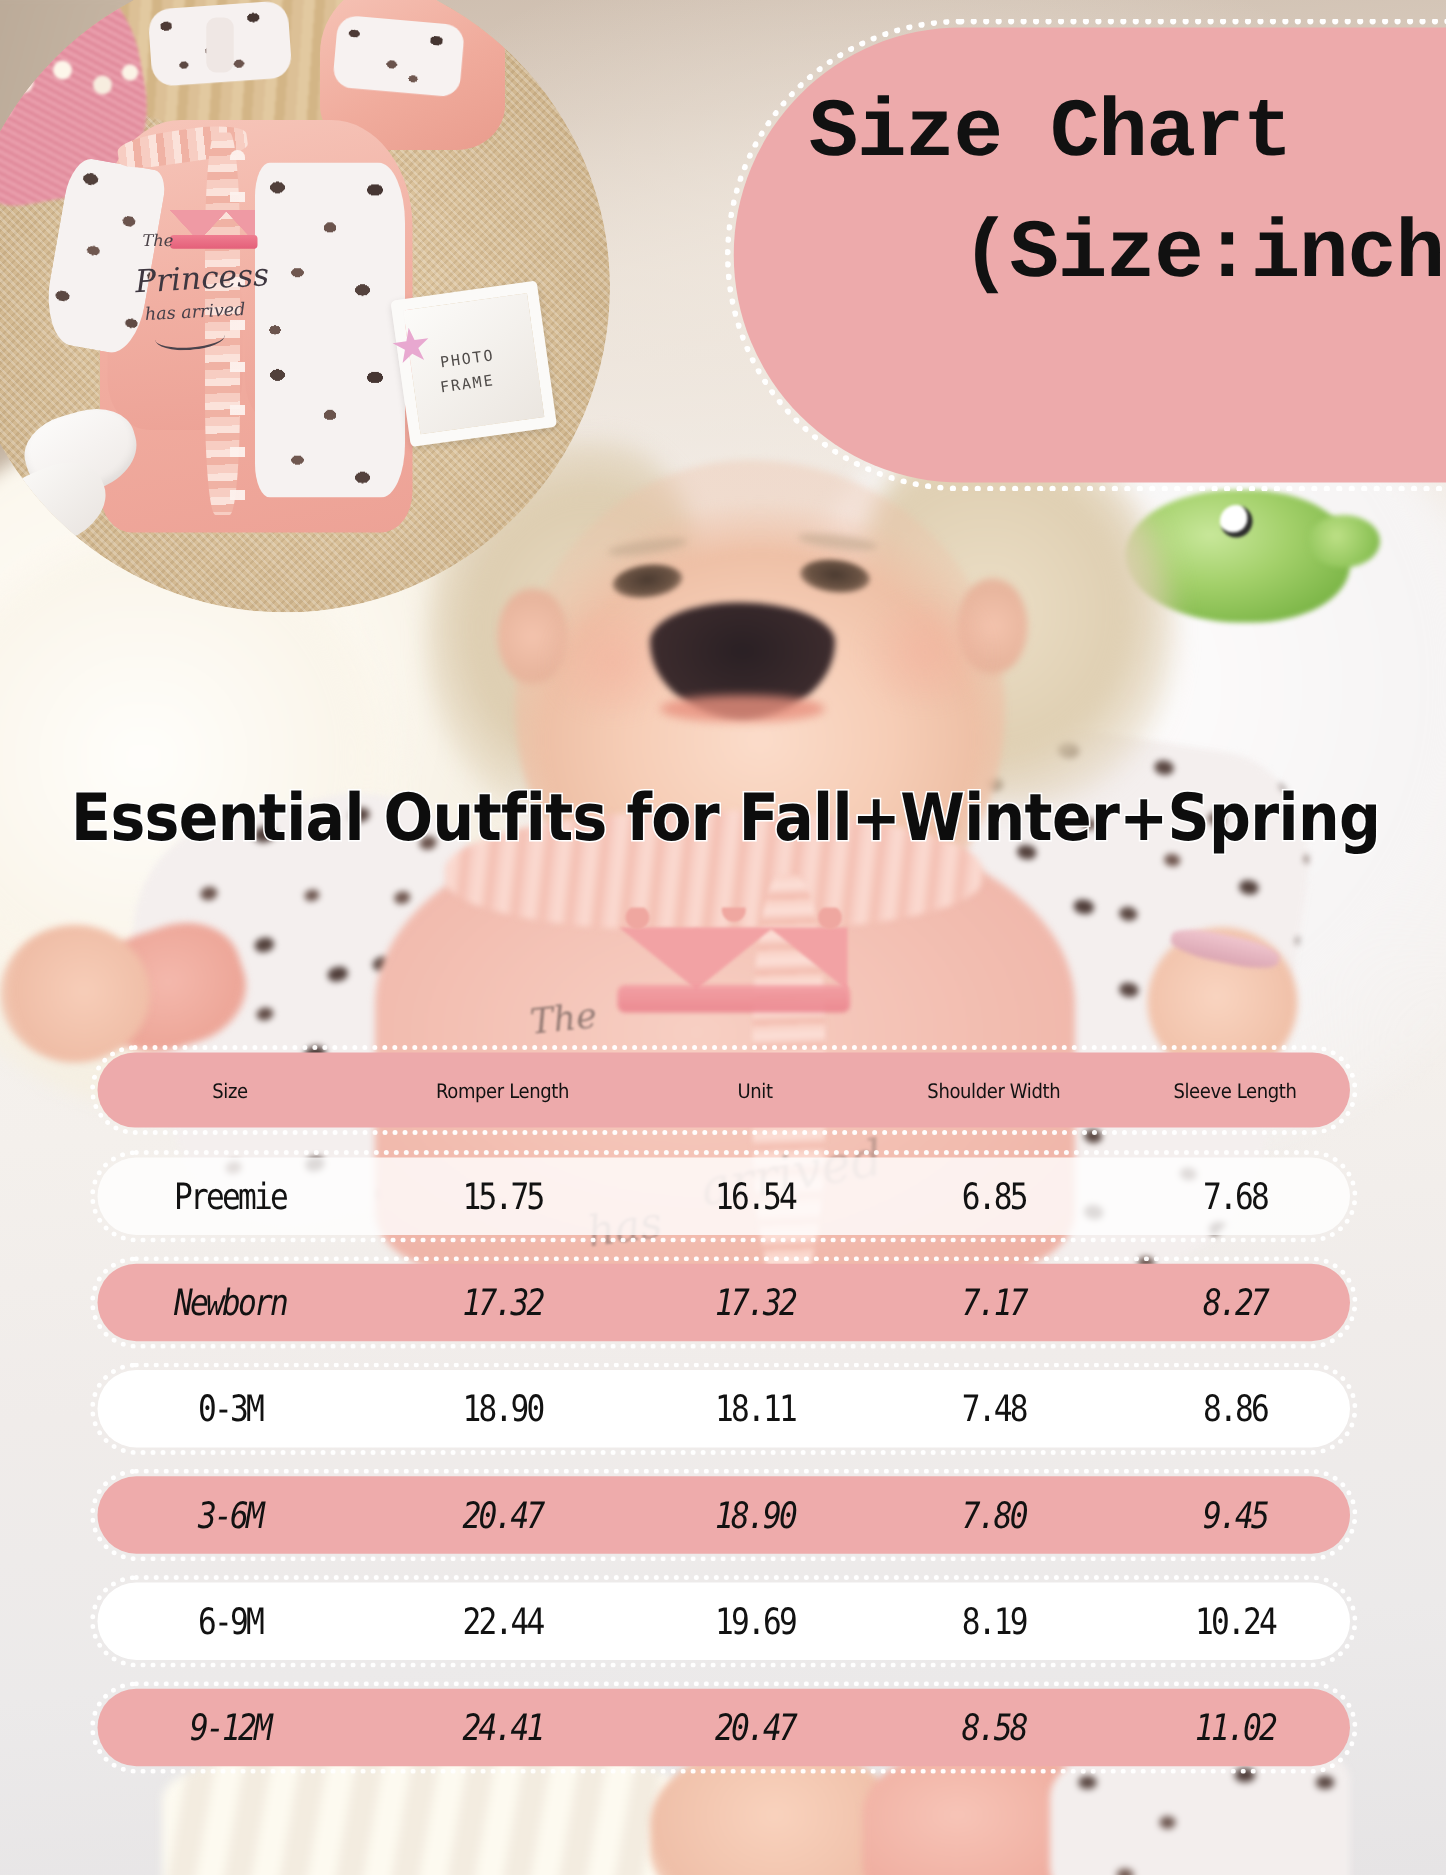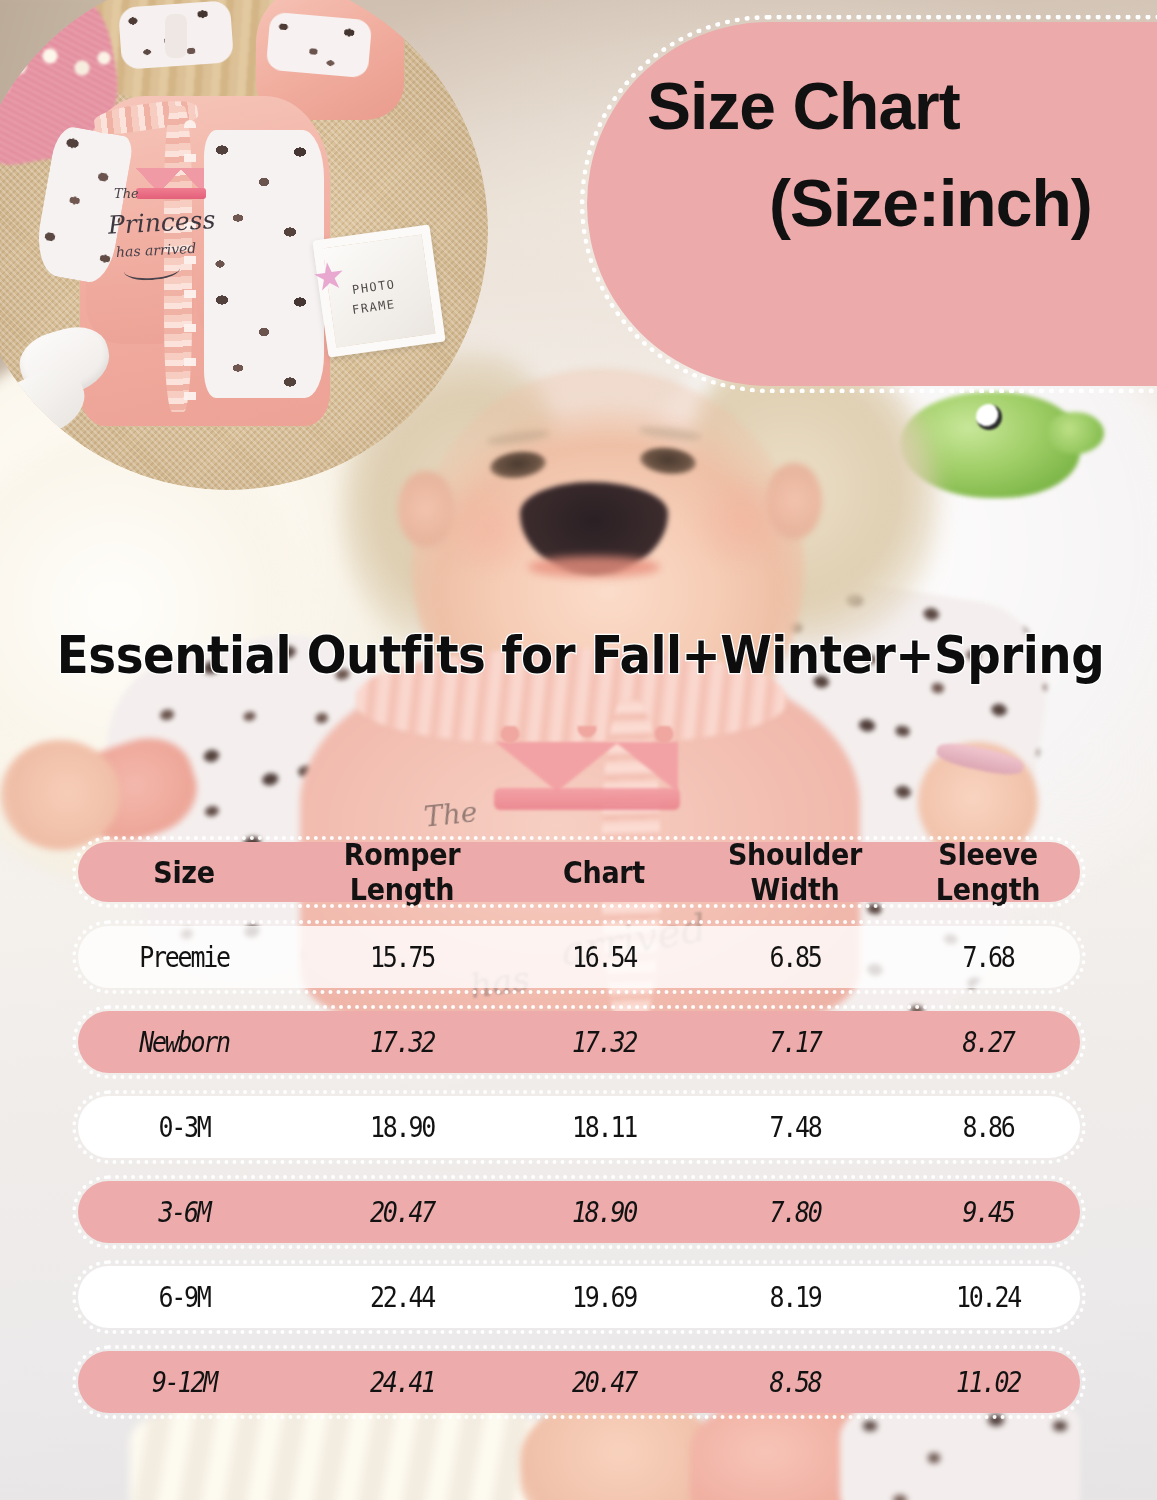--- a/index.html
+++ b/index.html
@@ -518,21 +518,21 @@
     border-radius: 300px 0 0 300px;
     border-left: 5px dotted #ffffff;
     border-top: 5px dotted #ffffff;
     border-bottom: 5px dotted #ffffff;
     pointer-events: none;
   }
   .title-lines {
     position: absolute;
     left: 34px; top: 48px; right: 30px;
     color: #111;
-    font-family: Liberation Sans, sans-serif;
+    font-family: Liberation Mono, monospace;
     font-weight: bold;
     letter-spacing: -1px;
   }
   .title-l1 { font-size: 66px; line-height: 1.12; padding-left: 26px; }
   .title-l2 { font-size: 66px; line-height: 1.14; padding-left: 148px; margin-top: 22px; }
 
   
   .tagline {
     position: absolute;
     left: 4px; right: 0; top: 625px;
@@ -576,22 +576,22 @@
   .row.pink { background: #eeabab; font-style: italic; }
   .row.white { background: #ffffff; }
   .row.white.faded { background: rgba(255,255,255,.80); }
 
   .cell {
     text-align: center;
     color: #121212;
     font-family: "DejaVu Sans Condensed", "Liberation Sans Narrow", "Liberation Sans", sans-serif;
   }
   .row.head .cell {
-    font-weight: bold;
-    font-size: 30px;
+    font-weight: normal;
+    font-size: 16px;
     letter-spacing: -0.3px;
     text-align: center;
   }
   .row:not(.head) .cell {
     font-size: 29px;
     font-family: "DejaVu Sans Mono", "Liberation Mono", monospace;
     letter-spacing: -2.6px;
     font-weight: 400;
     transform: scaleX(.86);
   }
@@ -701,21 +701,21 @@
     </div>
   </div>
 
   <div class="tagline">Essential Outfits for Fall+Winter+Spring</div>
 
   <div class="size-table">
 
     <div class="row head">
       <div class="cell c0">Size</div>
       <div class="cell c1">Romper Length</div>
-      <div class="cell c2">Chart</div>
+      <div class="cell c2">Unit</div>
       <div class="cell c3">Shoulder Width</div>
       <div class="cell c4">Sleeve Length</div>
     </div>
 
     <div class="row white faded">
       <div class="cell c0">Preemie</div>
       <div class="cell c1">15.75</div>
       <div class="cell c2">16.54</div>
       <div class="cell c3">6.85</div>
       <div class="cell c4">7.68</div>

